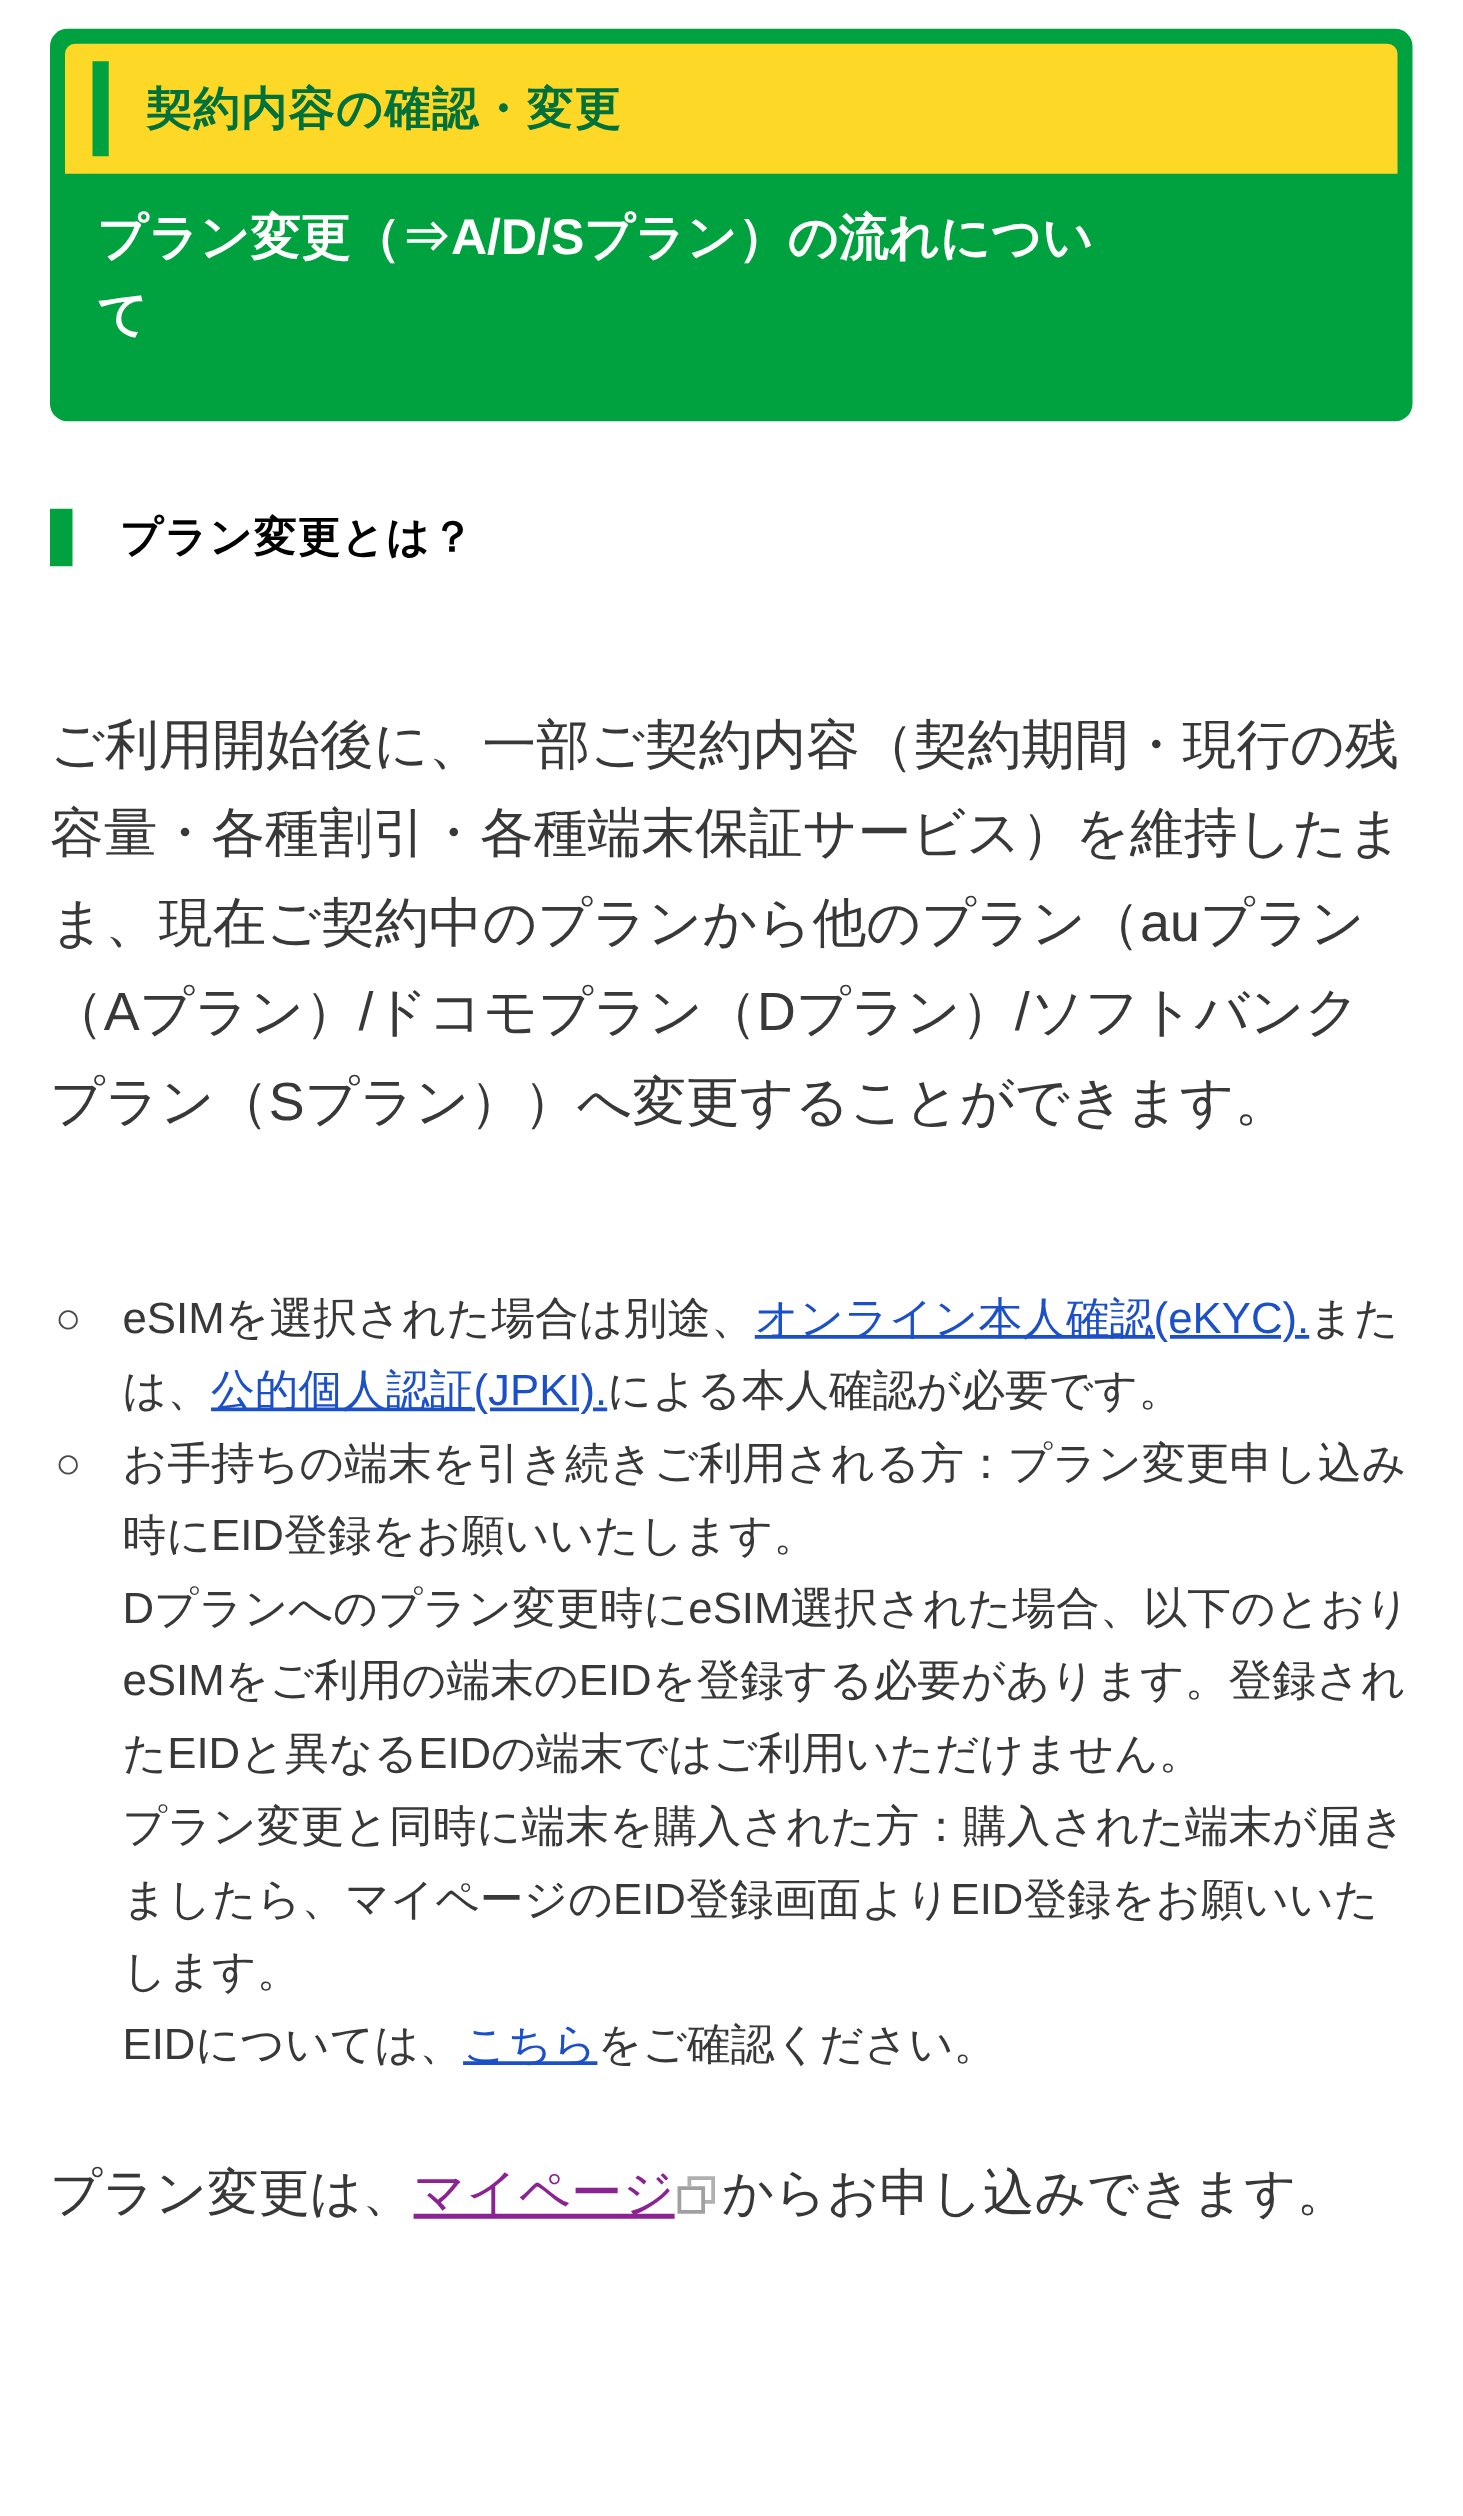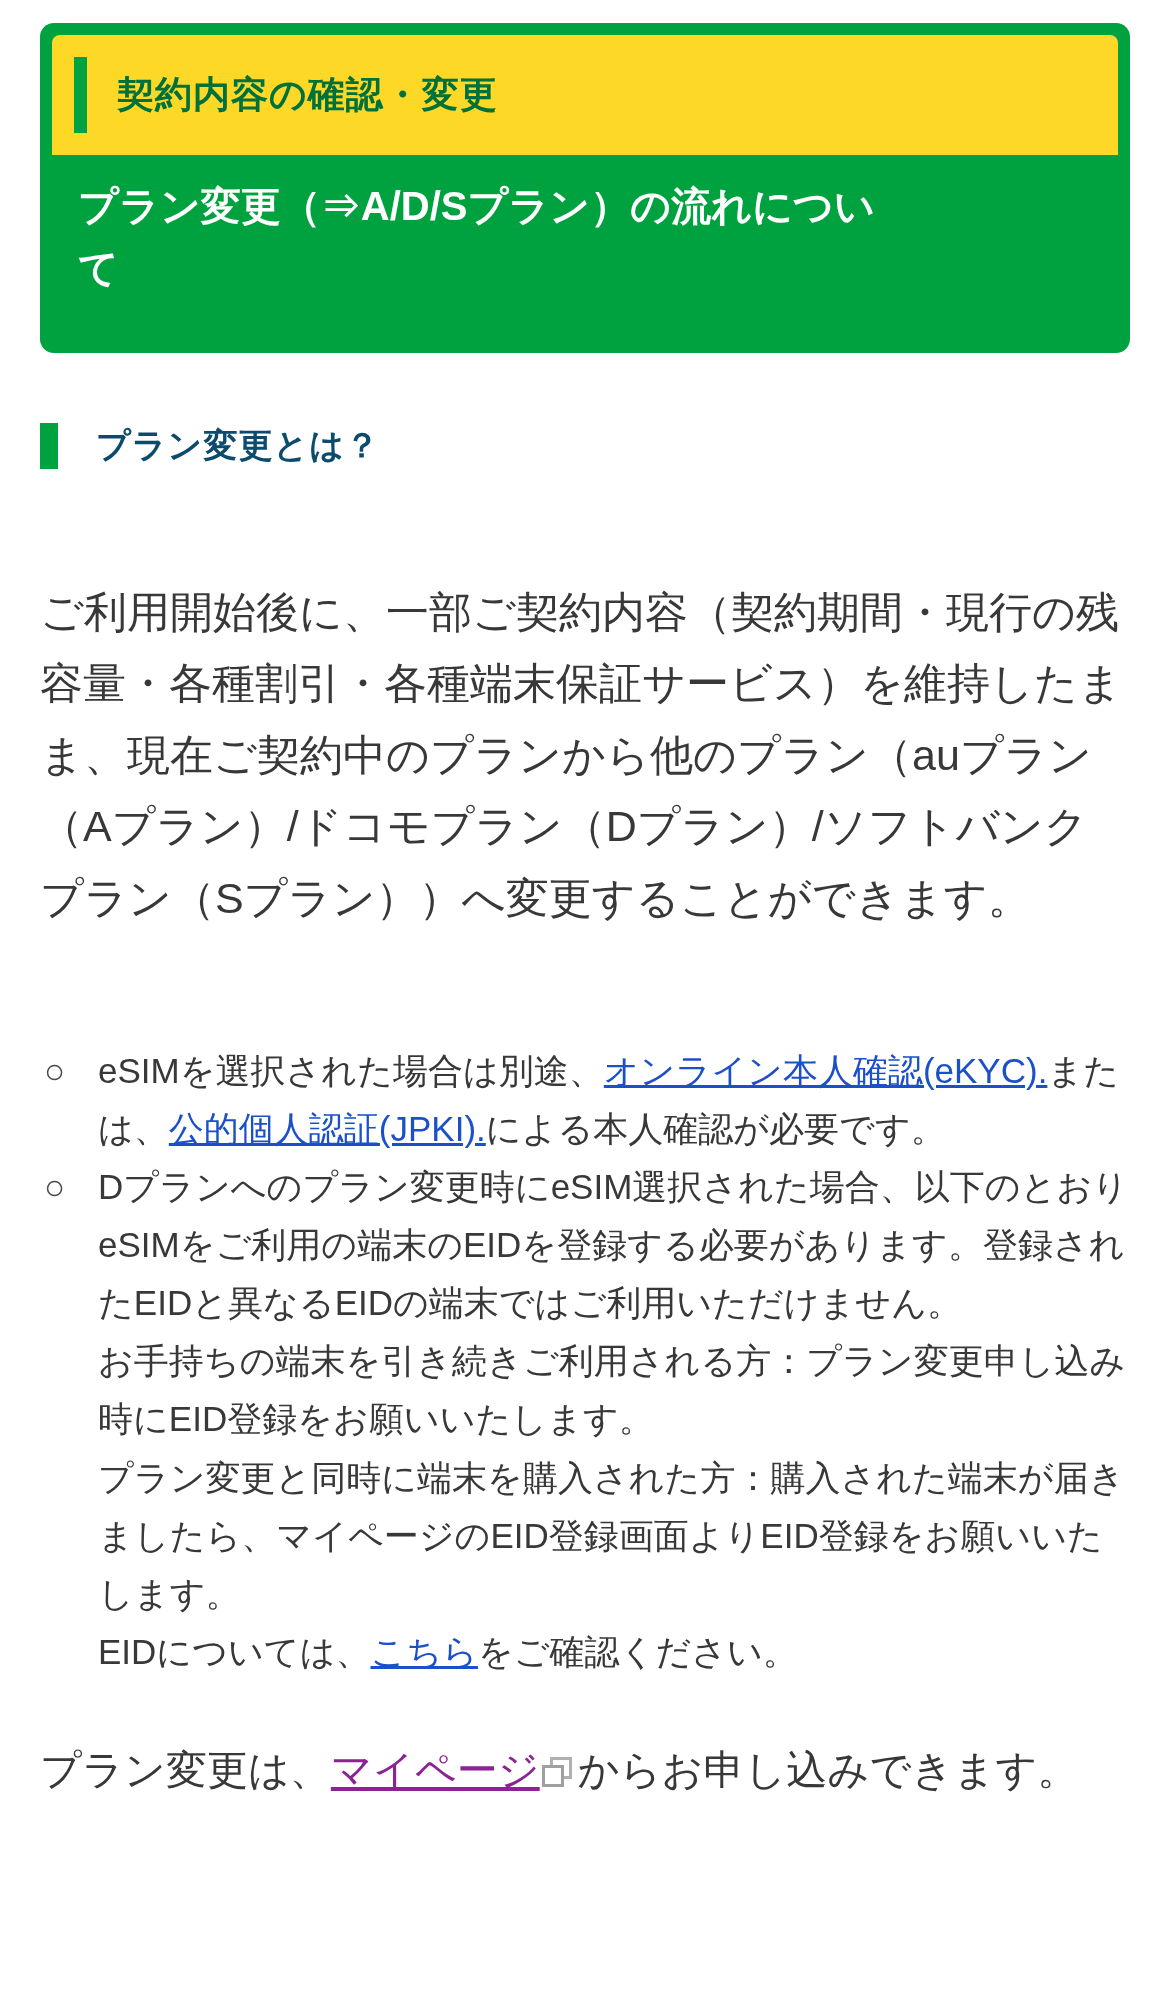--- a/index.html
+++ b/index.html
@@ -20,21 +20,21 @@
 
   
   .hero-card {
     background: #00a23f;
     border-radius: 14px;
     padding: 12px;
   }
   .hero-header {
     background: #fdd827;
     border-radius: 8px 8px 0 0;
-    height: 120px;
+    height: 104px;
     display: flex;
     align-items: center;
   }
   .hero-header .vbar-hero {
     width: 13px;
     height: 76px;
     background: #00a23f;
     margin-left: 22px;
     margin-right: 30px;
     flex: 0 0 auto;
@@ -66,21 +66,21 @@
     width: 18px;
     height: 46px;
     background: #00a23f;
     margin-right: 38px;
     flex: 0 0 auto;
   }
   .section-heading h2 {
     margin: 0;
     font-size: 34px;
     font-weight: bold;
-    color: #0c4a6e;
+    color: #000000;
     letter-spacing: 1px;
   }
 
   
   .body-text {
     margin: 108px 0 0 0;
     font-size: 43px;
     line-height: 1.66;
     color: #383838;
     overflow-wrap: break-word;
@@ -182,24 +182,24 @@
         <div>
           <span>eSIMを選択された場合は別途、</span><a class="link" href="#">オンライン本人確認(eKYC).</a><span>または、</span><a class="link" href="#">公的個人認証(JPKI).</a><span>による本人確認が必要です。</span>
         </div>
       </div>
     </li>
 
     <li>
       <span class="bullet">○</span>
       <div class="content">
         <div>
+          <span>お手持ちの端末を引き続きご利用される方：プラン変更申し込み時にEID登録をお願いいたします。</span>
+        </div>
+        <div>
           <span>Dプランへのプラン変更時にeSIM選択された場合、以下のとおりeSIMをご利用の端末のEIDを登録する必要があります。登録されたEIDと異なるEIDの端末ではご利用いただけません。</span>
-        </div>
-        <div>
-          <span>お手持ちの端末を引き続きご利用される方：プラン変更申し込み時にEID登録をお願いいたします。</span>
         </div>
         <div>
           <span>プラン変更と同時に端末を購入された方：購入された端末が届きましたら、マイページのEID登録画面よりEID登録をお願いいたします。</span>
         </div>
         <div>
           <span>EIDについては、</span><a class="link" href="#">こちら</a><span>をご確認ください。</span>
         </div>
       </div>
     </li>
 

